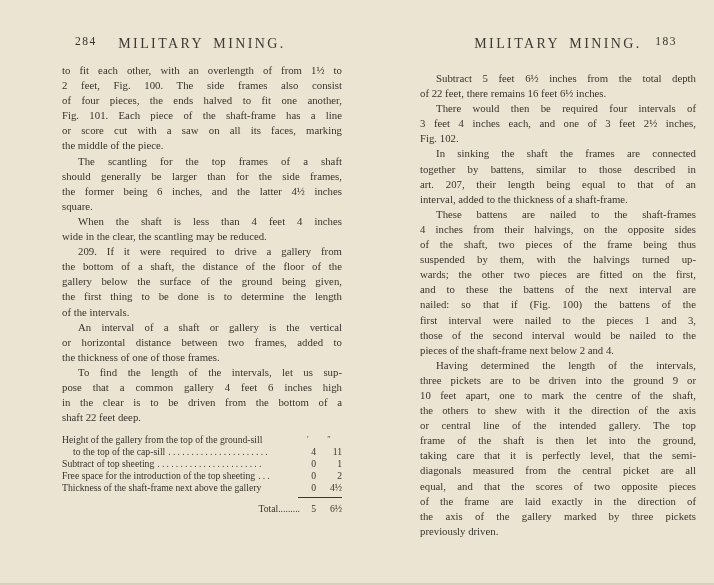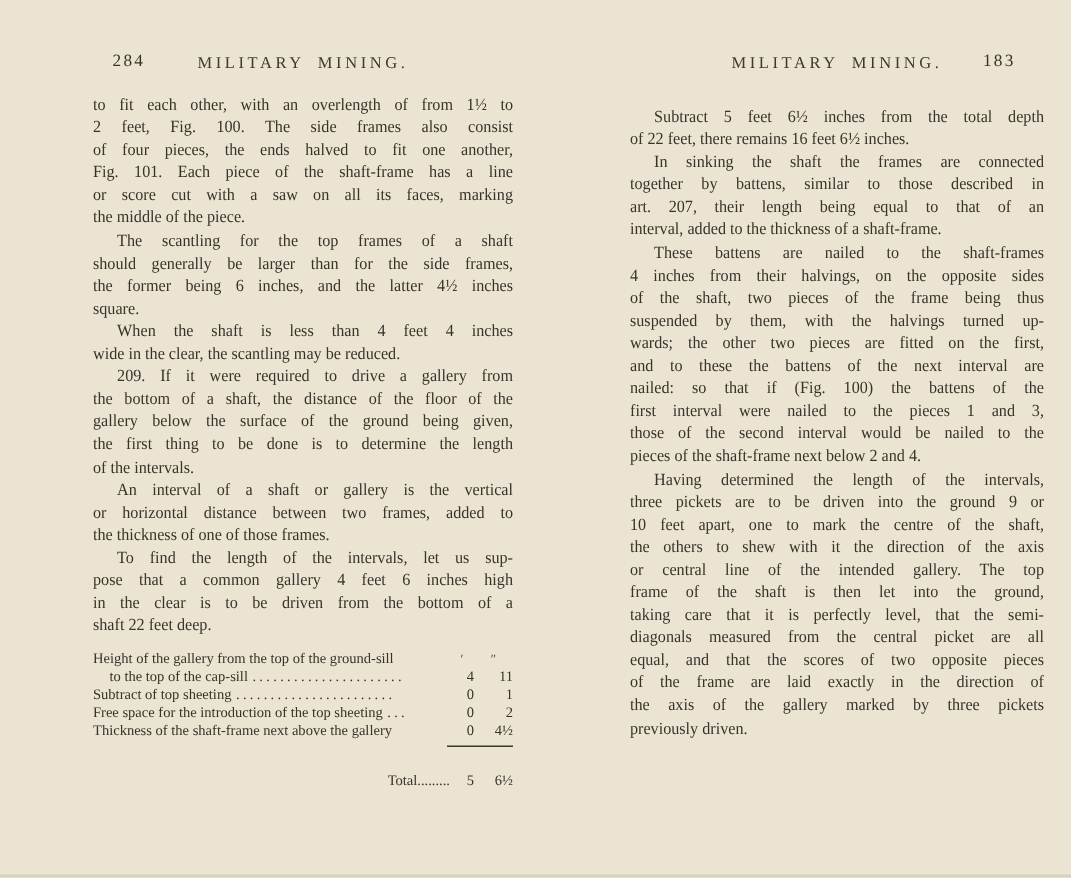--- a/index.html
+++ b/index.html
@@ -21,21 +21,21 @@
   }
   .page-left  { left: 62px;  width: 280px; }
   .page-right { left: 420px; width: 276px; }
 
   .page-header {
     position: relative;
     height: 15px;
   }
   .running-head {
     text-align: center;
-    font-size: 11px;
+    font-size: 14px;
     letter-spacing: 2.4px;
     word-spacing: 4px;
     color: #3d3a31;
   }
   .page-number {
     position: absolute; top: -1px;
     font-size: 11.5px;
     letter-spacing: 1.5px;
     color: #36332b;
   }
@@ -74,21 +74,21 @@
   .t-spacer { flex: 1 1 auto; }
   .t-feet { width: 16px; text-align: right; flex: 0 0 auto; }
   .t-inch { width: 26px; text-align: right; flex: 0 0 auto; }
   .t-feet.mark, .t-inch.mark { text-align: center; font-size: 8.5px; color: #4a463c; }
   .t-rule {
     margin-left: auto;
     width: 44px;
     border-top: 1px solid #3a372e;
     margin-top: 3px;
   }
-  .t-row.total { margin-top: 17px; }
+  .t-row.total { margin-top: 5px; }
   .t-total-label { flex: 1 1 auto; text-align: right; white-space: nowrap; }
 </style>
 </head>
 <body>
 
 <div class="page page-left">
   <div class="page-header">
     <span class="page-number">284</span>
     <div class="running-head">MILITARY MINING.</div>
   </div>
@@ -177,20 +177,25 @@
 
 <div class="page page-right">
   <div class="page-header">
     <span class="page-number">183</span>
     <div class="running-head">MILITARY MINING.</div>
   </div>
   <div class="body-text">
       <div class="para">
         <div class="line indent">Subtract 5 feet 6½ inches from the total depth</div>
         <div class="line last">of 22 feet, there remains 16 feet 6½ inches.</div>
+      </div>
+      <div class="para">
+        <div class="line indent">There would then be required four intervals of</div>
+        <div class="line">3 feet 4 inches each, and one of 3 feet 2½ inches,</div>
+        <div class="line last">Fig. 102.</div>
       </div>
       <div class="para">
         <div class="line indent">In sinking the shaft the frames are connected</div>
         <div class="line">together by battens, similar to those described in</div>
         <div class="line">art. 207, their length being equal to that of an</div>
         <div class="line last">interval, added to the thickness of a shaft-frame.</div>
       </div>
       <div class="para">
         <div class="line indent">These battens are nailed to the shaft-frames</div>
         <div class="line">4 inches from their halvings, on the opposite sides</div>

